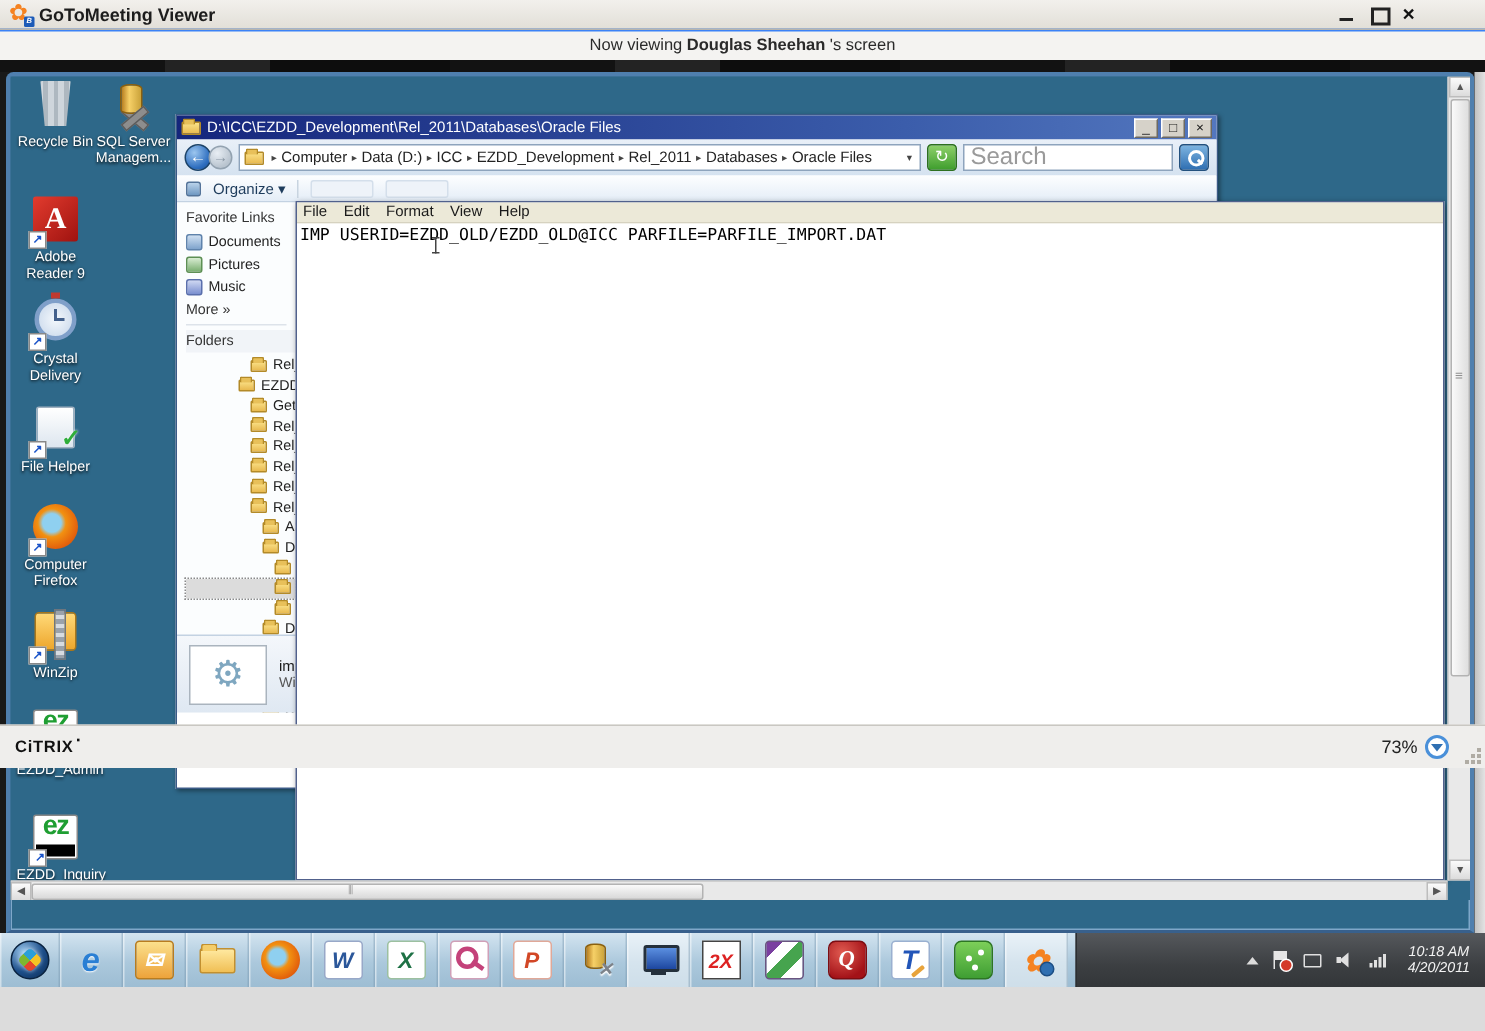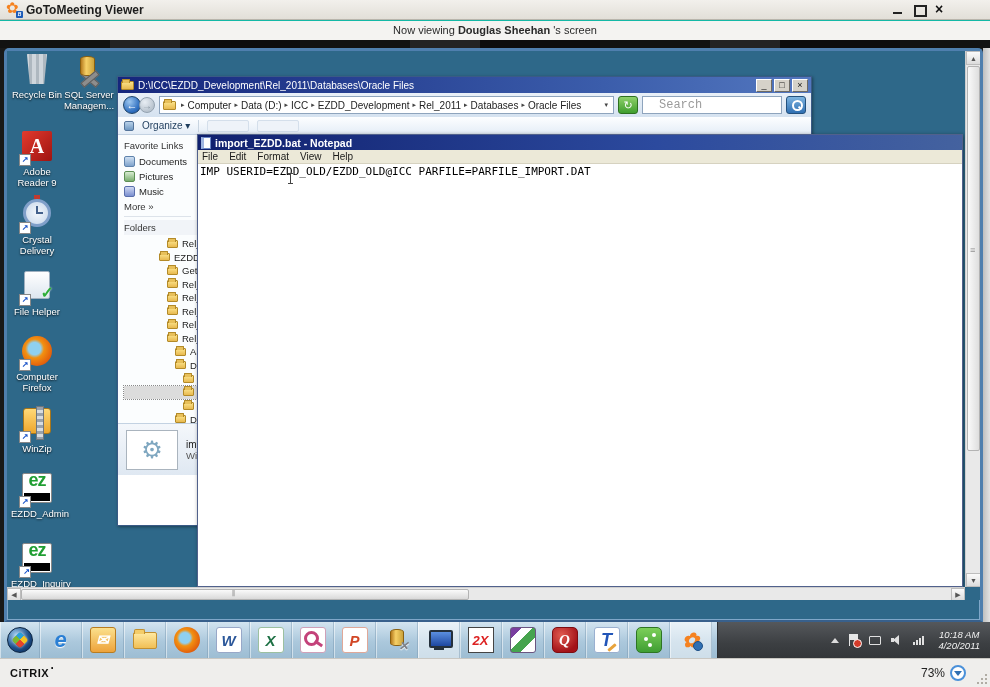--- a/index.html
+++ b/index.html
@@ -1,17 +1,17 @@
 <!DOCTYPE html>
 <html><head>
 <meta charset="utf-8">
 <style>
   * { margin:0; padding:0; box-sizing:border-box; }
   html,body { width:990px; height:687px; overflow:hidden; font-family:"Liberation Sans",sans-serif; background:#dcdcdc; }
-  #stage { position:relative; width:990px; height:687px; background:#14b8a6; }
+  #stage { position:relative; width:990px; height:512px; background:#3b82f6; }
 
   
   .gtm-titlebar { position:absolute; top:0; left:0; width:990px; height:20px;
     background:linear-gradient(#f2f0ec,#e2dfd8); border-bottom:1px solid #b9b5ac;
     display:flex; align-items:center; padding:0 6px; }
   .daisy { position:relative; width:15px; height:15px; margin-right:5px; }
   .daisy::before { content:"✿"; position:absolute; left:0; top:-3px; font-size:15px; color:#f58220; }
   .daisy .bdg { position:absolute; right:-2px; bottom:-1px; width:7px; height:7px; background:#1d5bb8;
     color:#fff; font-size:5px; font-weight:bold; text-align:center; line-height:7px; border-radius:1px; }
   .gtm-title { font-size:12px; font-weight:bold; color:#1c1c1c; }
@@ -124,22 +124,22 @@
     color:#fff; font-size:11px; text-align:center; line-height:17px; border:1px solid #1c4368; }
   .nav-f { width:16px; height:16px; border-radius:50%; background:radial-gradient(circle at 35% 30%,#e8eef4,#b9c4cf 70%);
     color:#8a97a4; font-size:10px; text-align:center; line-height:15px; border:1px solid #93a2b0; margin-left:-6px; }
   .crumb-band { flex:1; height:18px; background:#fff; border:1px solid #8ea4bd; display:flex; align-items:center;
     padding:0 3px; overflow:hidden; white-space:nowrap; }
   .crumb { font-size:10px; color:#222; padding:0 2px; }
   .csep { font-size:7px; color:#444; padding:0 1px; }
   .cdrop { margin-left:auto; font-size:7px; color:#444; padding:0 2px; }
   .go-btn { width:20px; height:18px; background:linear-gradient(#8ed06a,#3f9e2e); border:1px solid #2d7020; border-radius:3px;
     color:#fff; font-size:11px; text-align:center; line-height:16px; }
-  .search-box { width:140px; height:18px; border:1px solid #8ea4bd; background:#fff; font-size:12px; color:#333;
-    padding:0 16px; font-family:Liberation Mono, monospace; }
+  .search-box { width:140px; height:18px; border:1px solid #8ea4bd; background:#fff; font-size:16px; color:#333;
+    padding:0 4px; font-family:Liberation Sans, sans-serif; }
   .search-box::placeholder { color:#9a9a9a; }
   .mag-btn { width:20px; height:18px; background:linear-gradient(#7db4e0,#2f6fb2); border:1px solid #23517e; border-radius:3px;
     position:relative; }
   .mag-btn::before { content:""; position:absolute; left:5px; top:3px; width:7px; height:7px; border:2px solid #fff; border-radius:50%; }
   .mag-btn::after { content:""; position:absolute; left:11px; top:10px; width:4px; height:2px; background:#fff; transform:rotate(45deg); }
   .ex-toolbar { height:18px; background:linear-gradient(#fdfeff,#e4edf7); border-bottom:1px solid #c3d2e2;
     display:flex; align-items:center; padding:0 6px; gap:8px; }
   .org-ic { width:10px; height:10px; background:linear-gradient(#b9d2ea,#6f98c2); border:1px solid #54749a; border-radius:2px; }
   .org-lbl { font-size:10px; color:#1e3c5c; }
   .tb-sep { width:1px; height:12px; background:#c8d4e0; }
@@ -506,24 +506,20 @@
                 </div>
               <div>
                 <div class="fd-name">import</div>
                 <div class="fd-type">Window</div>
               </div>
             </div>
           </div>
         </div>
 
         <div id="notepad">
-          <div class="np-titlebar">
-            <span class="np-icon"></span>
-            <span class="np-title">import_EZDD.bat - Notepad</span>
-          </div>
           <div class="np-menu">
             <span>File</span>
             <span>Edit</span>
             <span>Format</span>
             <span>View</span>
             <span>Help</span>
           </div>
           <div class="np-body">
             <div class="np-text">IMP USERID=EZDD_OLD/EZDD_OLD@ICC PARFILE=PARFILE_IMPORT.DAT</div>
             <div class="ibeam"></div>

